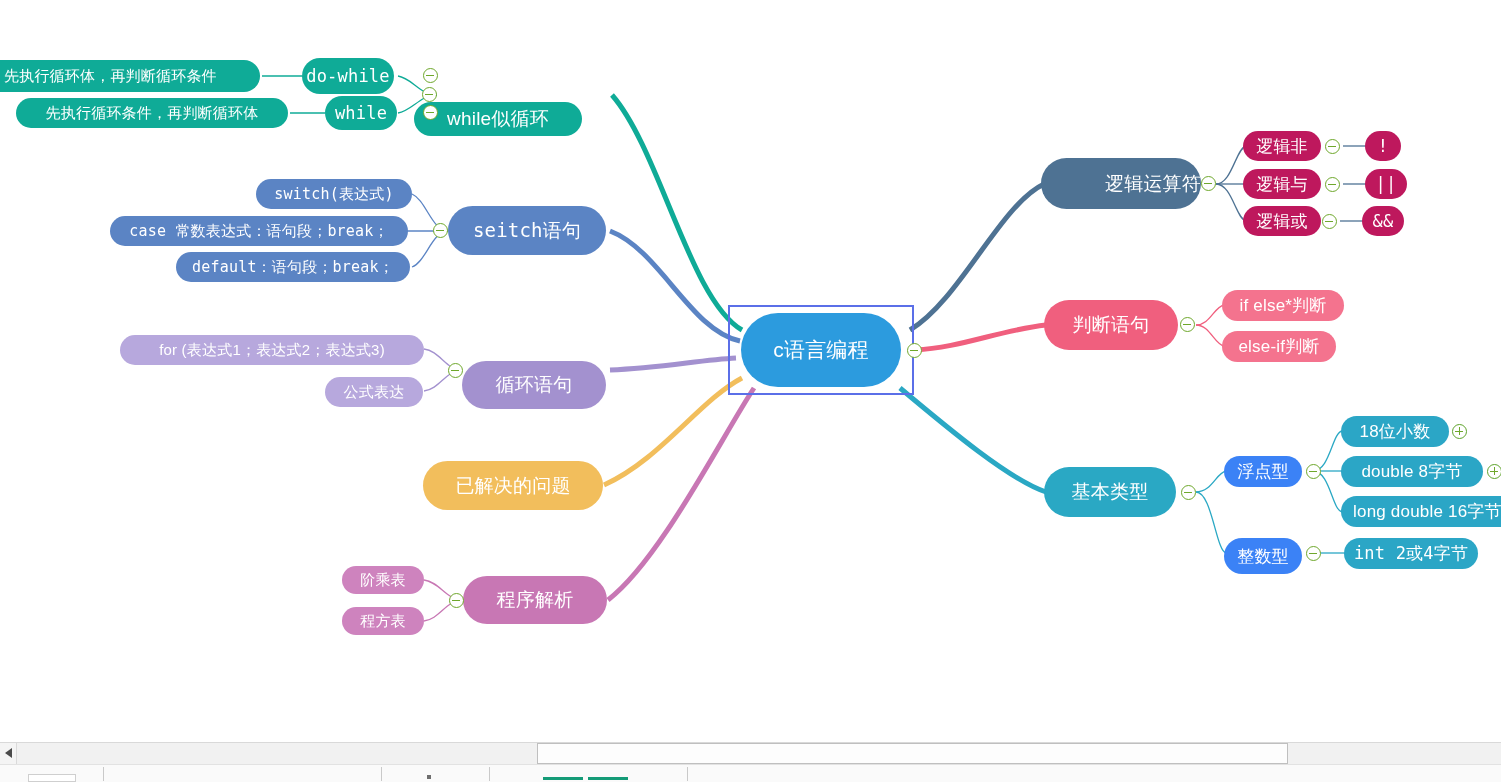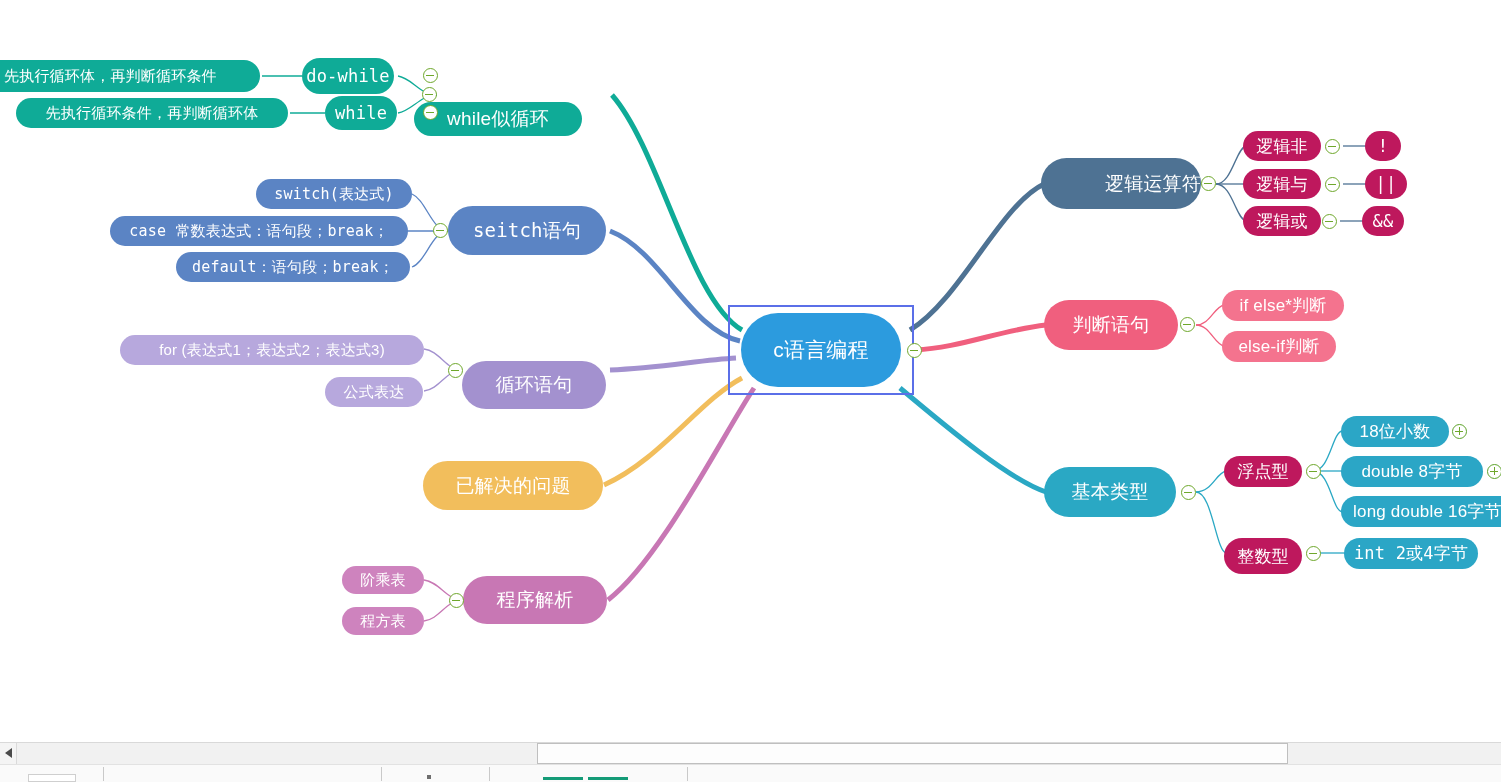--- a/index.html
+++ b/index.html
@@ -63,21 +63,21 @@
   .c-purple { background: #A391CF; margin-top: 15px; }
   .c-purple-l { background: #B7A8DD; }
   .c-amber  { background: #F2BE5C; }
   .c-magenta{ background: #C877B4; }
   .c-magenta-l{ background: #CE83BE; }
   .c-slate  { background: #4E7293; }
   .c-slate-l{ background: #be185d; }
   .c-pink   { background: #F05F7E; }
   .c-pink-l { background: #F4738E; }
   .c-cyan   { background: #2AA8C4; }
-  .c-cyan-l { background: #be185d; font-family: Liberation Serif, serif; }
+  .c-cyan-l { background: #3b82f6; font-family: Liberation Serif, serif; }
   .c-cyan-2 { background: #2BA6C6; }
 
   .mono {
     font-family: "DejaVu Sans Mono", "Liberation Mono", monospace;
   }
   .txt-md { font-size: 15px; }
   .txt-lg { font-size: 17px; }
   .txt-xl { font-size: 19px; }
 
   

